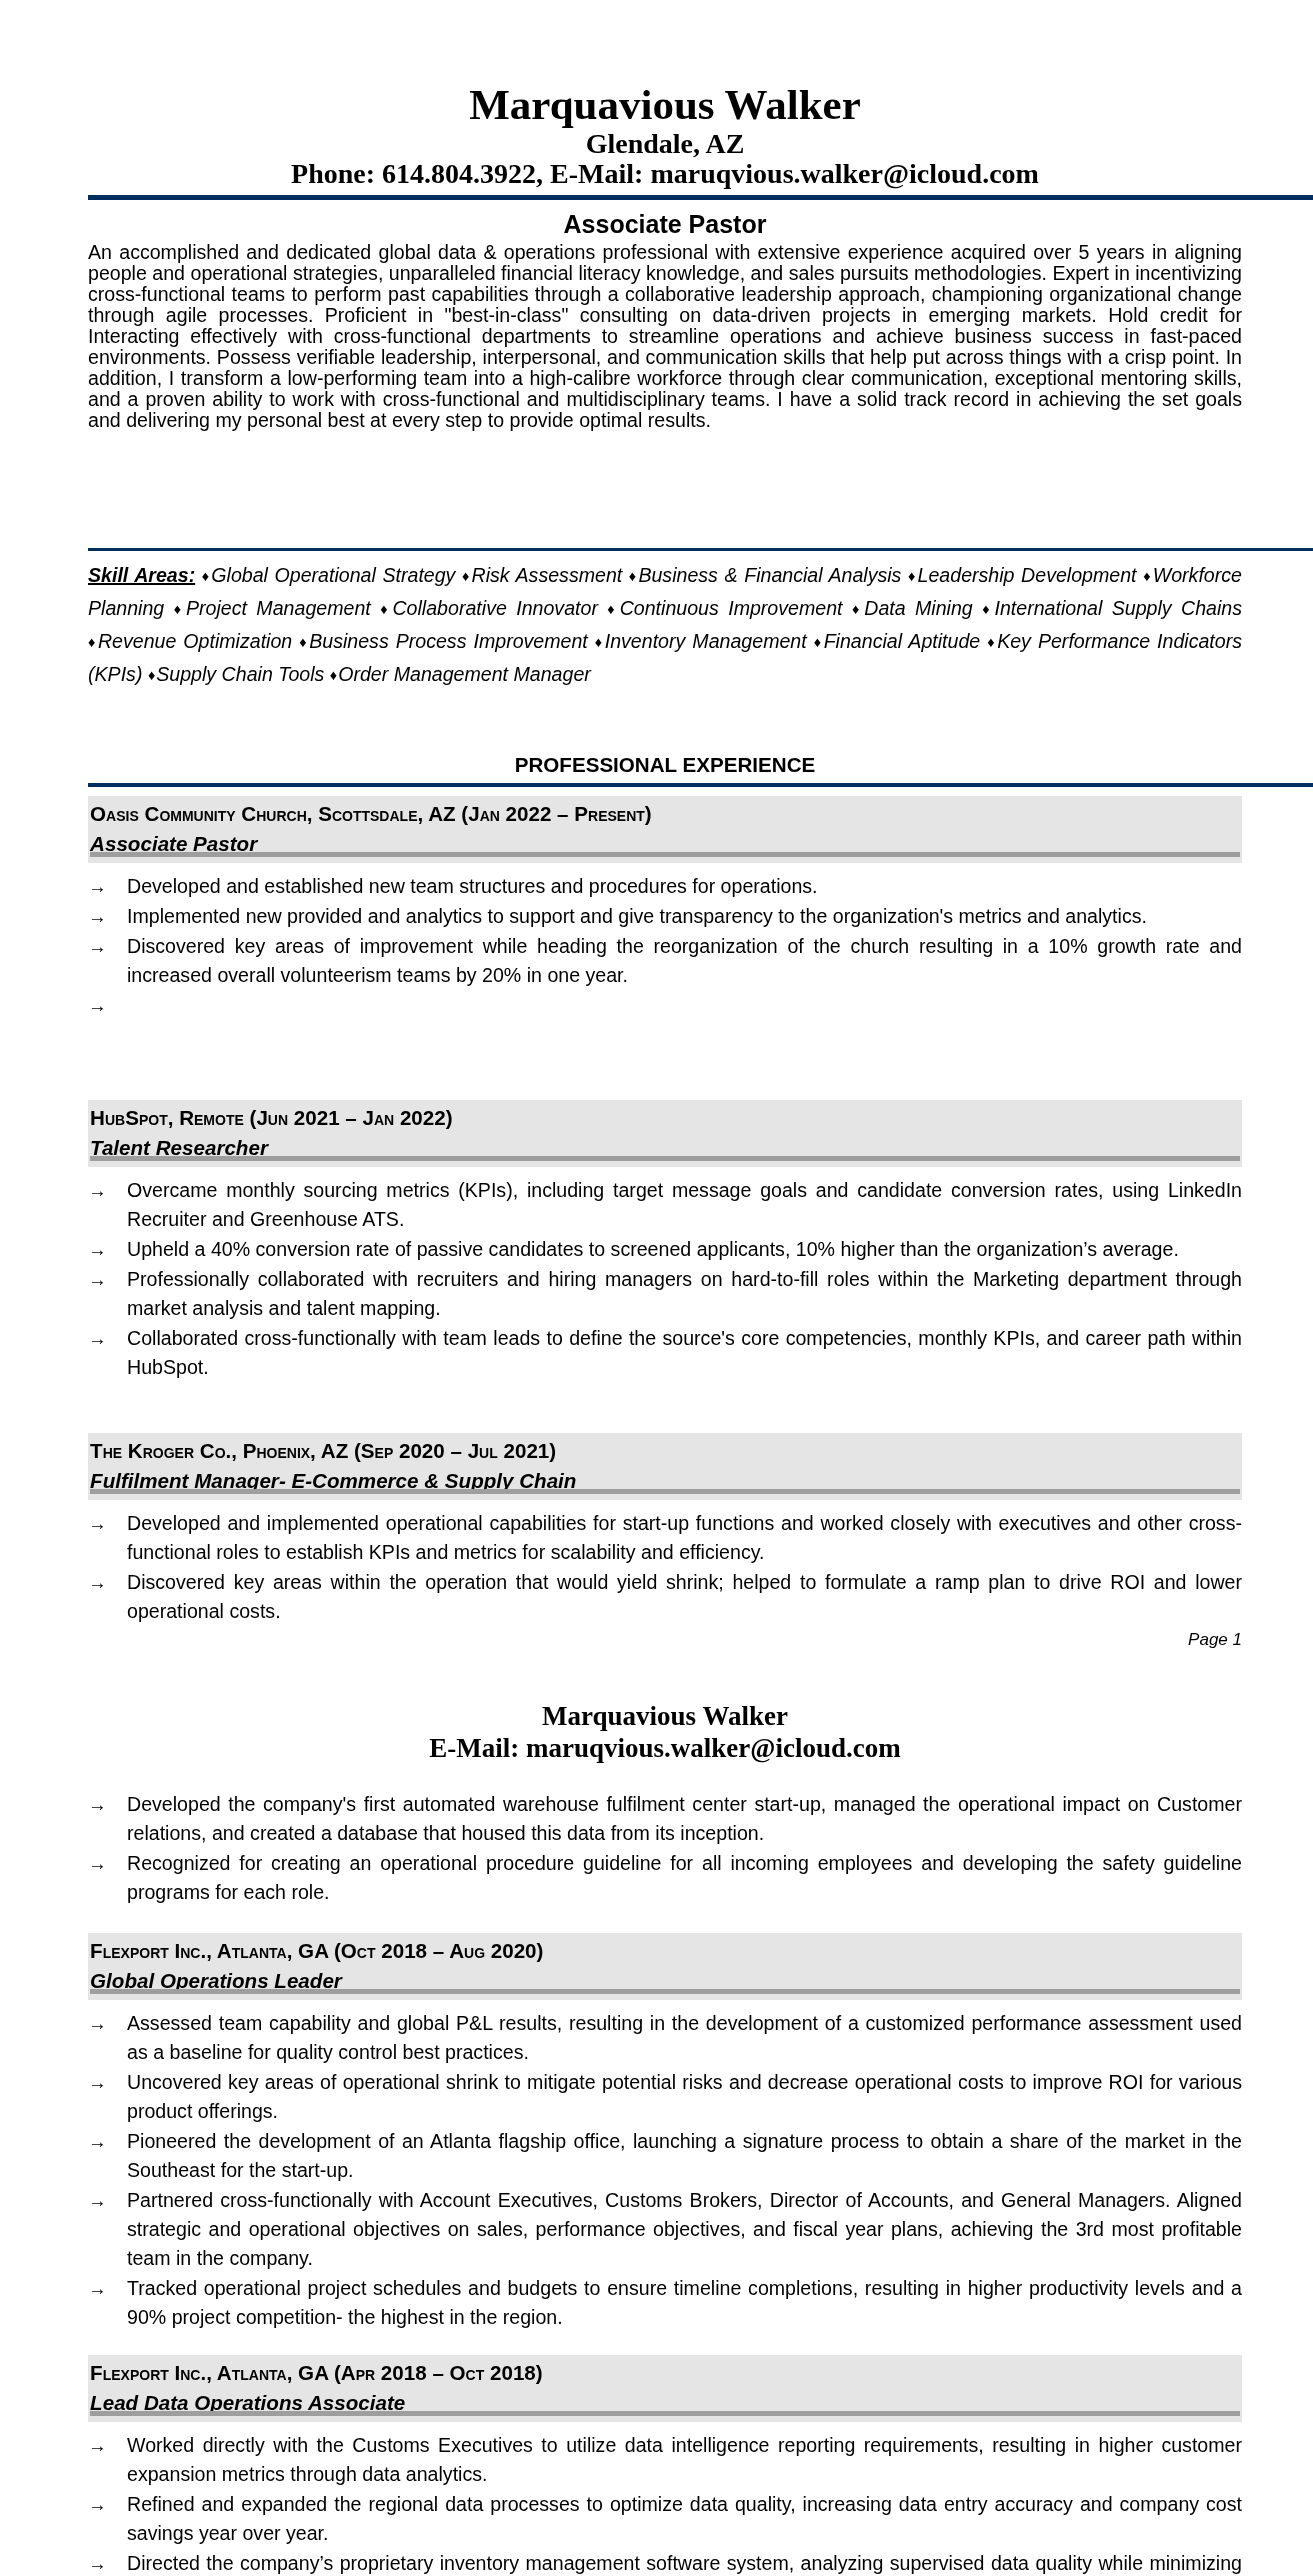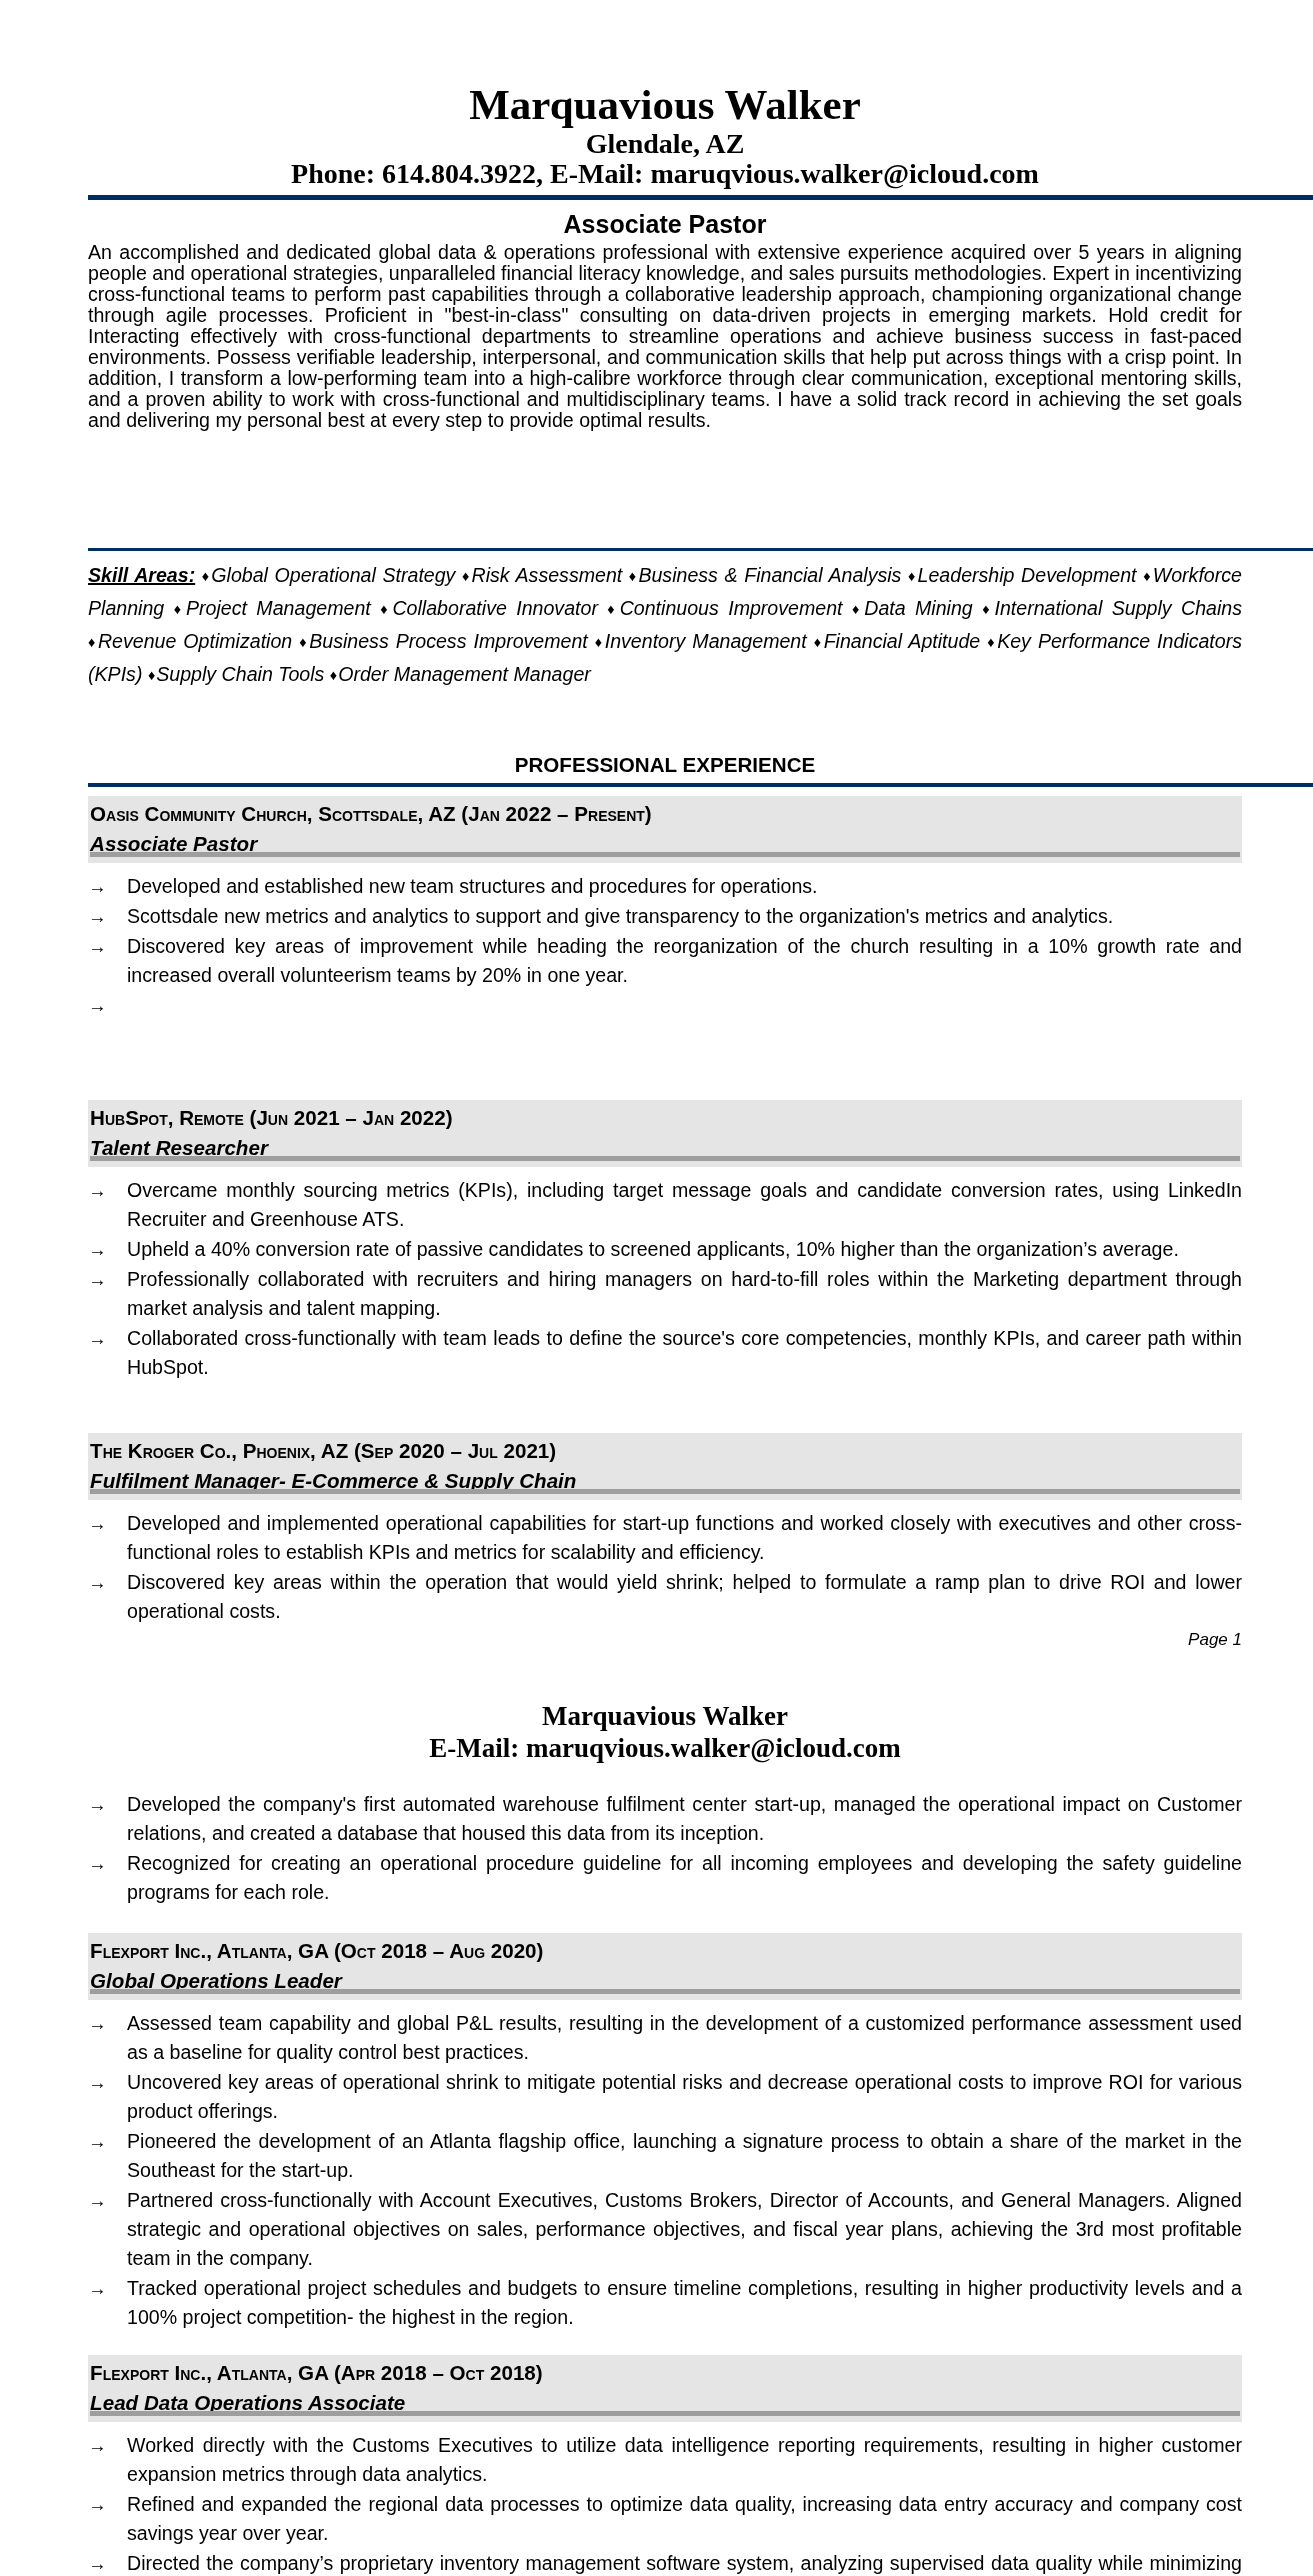--- a/index.html
+++ b/index.html
@@ -53,21 +53,21 @@
 <div class="page rule" style="top:783px; height:3.6px;"></div>
 
 <div class="page" style="top:796px;">
   <div class="jobhead">
     <div class="co">Oasis Community Church, Scottsdale, AZ (Jan 2022 – Present)</div>
     <div class="role">Associate Pastor</div>
     <div class="bar"></div>
   </div>
   <ul class="bul" style="margin-top:9.3px;">
     <li><span class="arrow">→</span><span>Developed and established new team structures and procedures for operations.</span></li>
-    <li><span class="arrow">→</span><span>Scottsdale new metrics and analytics to support and give transparency to the organization's metrics and analytics.</span></li>
+    <li><span class="arrow">→</span><span>Implemented new provided and analytics to support and give transparency to the organization's metrics and analytics.</span></li>
     <li><span class="arrow">→</span><span>Discovered key areas of improvement while heading the reorganization of the church resulting in a 10% growth rate and increased overall volunteerism teams by 20% in one year.</span></li>
     <li><span class="arrow">→</span></li>
   </ul>
 </div>
 
 <div class="page" style="top:1100px;">
   <div class="jobhead">
     <div class="co">HubSpot, Remote (Jun 2021 – Jan 2022)</div>
     <div class="role">Talent Researcher</div>
     <div class="bar"></div>
@@ -110,21 +110,21 @@
   <div class="jobhead">
     <div class="co">Flexport Inc., Atlanta, GA (Oct 2018 – Aug 2020)</div>
     <div class="role">Global Operations Leader</div>
     <div class="bar"></div>
   </div>
   <ul class="bul" style="margin-top:9.3px;">
     <li><span class="arrow">→</span><span>Assessed team capability and global P&amp;L results, resulting in the development of a customized performance assessment used as a baseline for quality control best practices.</span></li>
     <li><span class="arrow">→</span><span>Uncovered key areas of operational shrink to mitigate potential risks and decrease operational costs to improve ROI for various product offerings.</span></li>
     <li><span class="arrow">→</span><span>Pioneered the development of an Atlanta flagship office, launching a signature process to obtain a share of the market in the Southeast for the start-up.</span></li>
     <li><span class="arrow">→</span><span>Partnered cross-functionally with Account Executives, Customs Brokers, Director of Accounts, and General Managers. Aligned strategic and operational objectives on sales, performance objectives, and fiscal year plans, achieving the 3rd most profitable team in the company.</span></li>
-    <li><span class="arrow">→</span><span>Tracked operational project schedules and budgets to ensure timeline completions, resulting in higher productivity levels and a 100% project competition- the highest in the region.</span></li>
+    <li><span class="arrow">→</span><span>Tracked operational project schedules and budgets to ensure timeline completions, resulting in higher productivity levels and a 90% project competition- the highest in the region.</span></li>
   </ul>
 </div>
 
 <div class="page" style="top:2355px;">
   <div class="jobhead">
     <div class="co">Flexport Inc., Atlanta, GA (Apr 2018 – Oct 2018)</div>
     <div class="role">Lead Data Operations Associate</div>
     <div class="bar"></div>
   </div>
   <ul class="bul" style="margin-top:9.3px;">

